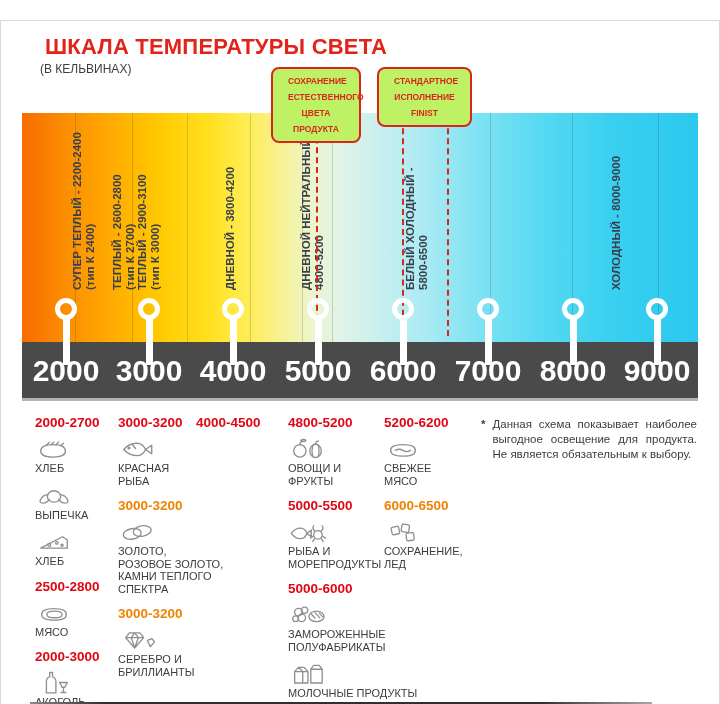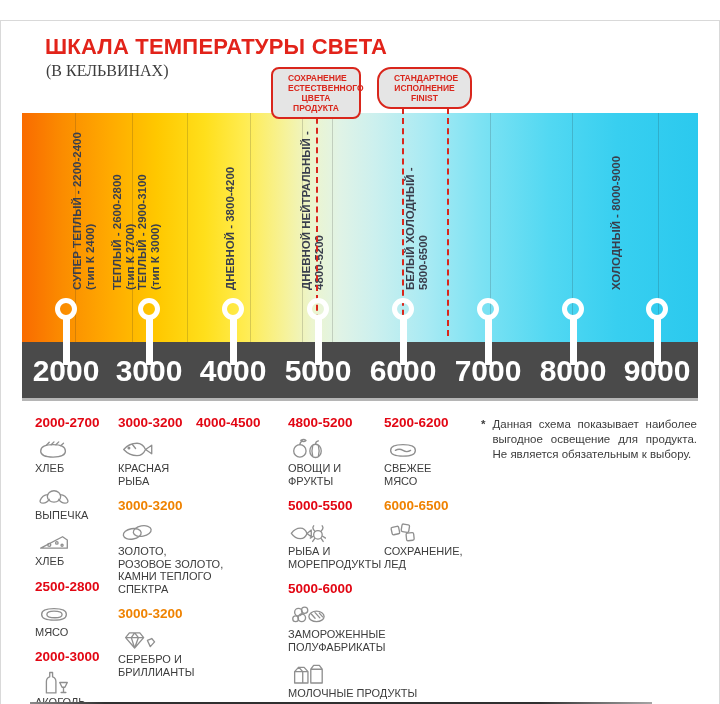--- a/index.html
+++ b/index.html
@@ -1,25 +1,25 @@
 <!DOCTYPE html>
 <html><head>
 <meta charset="utf-8">
 <style>
   html,body{margin:0;padding:0;background:#ffffff;}
   .page{position:relative;width:720px;height:704px;background:#fff;overflow:hidden;
         box-shadow:inset 0 0 0 1px #d9d9d9;
         font-family:"Liberation Sans", sans-serif;margin-top:20px;}
   .title{position:absolute;left:45px;top:14px;font-size:22px;font-weight:bold;color:#e2231a;letter-spacing:.2px;}
-  .subtitle{position:absolute;left:46px;top:42px;font-size:16px;color:#3d3d3d;font-family:Liberation Serif, serif;}
-  .callout{position:absolute;top:47px;border:2px solid #d9261c;border-radius:8px;background:#e5e5e5;
-           color:#d9261c;font-weight:bold;font-size:8.5px;line-height:10px;text-align:center;
+  .subtitle{position:absolute;left:40px;top:42px;font-size:12px;color:#3d3d3d;}
+  .callout{position:absolute;top:47px;border:2px solid #d9261c;border-radius:8px;background:#bef264;
+           color:#d9261c;font-weight:bold;font-size:8.5px;line-height:16px;text-align:center;
            padding:4px 15px;box-sizing:border-box;white-space:pre-line;z-index:7;}
   .callout.c1{left:271px;width:90px;}
-  .callout.c2{left:377px;width:95px;border-radius:14px;}
+  .callout.c2{left:377px;width:95px;}
   .grad{position:absolute;left:22px;top:93px;width:676px;height:229px;
         background:linear-gradient(90deg,#f96b00 0%,#fb8c00 6%,#ffaa00 13%,#ffc800 20%,
         #ffdf1b 27%,#ffec51 33%,#f6f29b 39%,#ecf5cf 43%,#e0f3e6 47%,#cdf0ee 52%,
         #a8eaf3 60%,#7ce2f3 68%,#52d8f2 78%,#38cff0 88%,#2bc9ee 100%);}
   .divider{position:absolute;top:0;bottom:0;width:1px;background:rgba(40,40,40,0.18);}
   .vlabel{position:absolute;bottom:434px;transform-origin:left bottom;transform:rotate(-90deg);
           font-size:11.5px;font-weight:bold;line-height:13px;color:#3a3f4d;white-space:nowrap;z-index:3;}
   .dash{position:absolute;width:0;border-left:2px dashed #d9261c;z-index:4;}
   .bar{position:absolute;left:22px;top:322px;width:676px;height:56px;background:#4a4a4a;
        border-bottom:3px solid #b5b5b5;z-index:2;}

